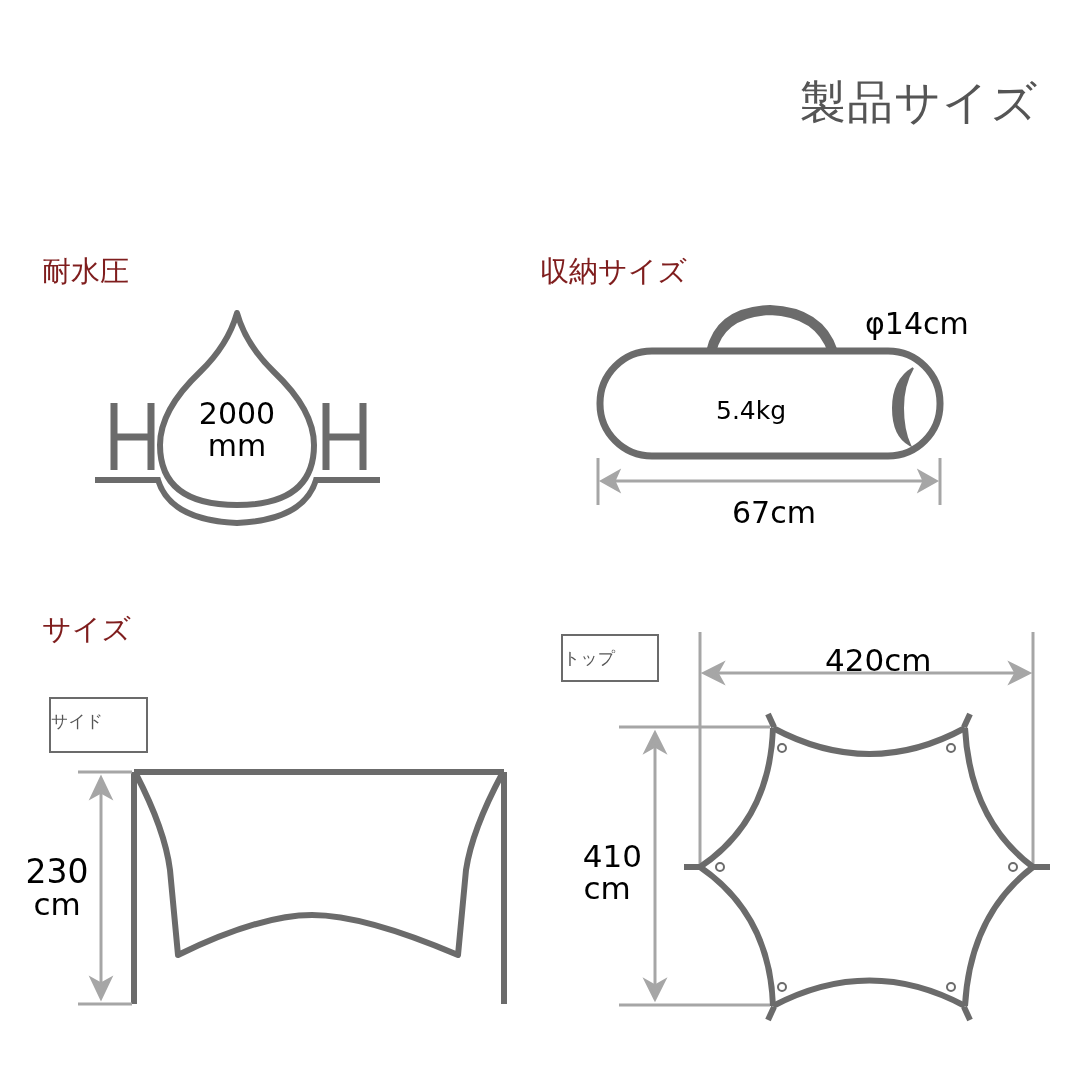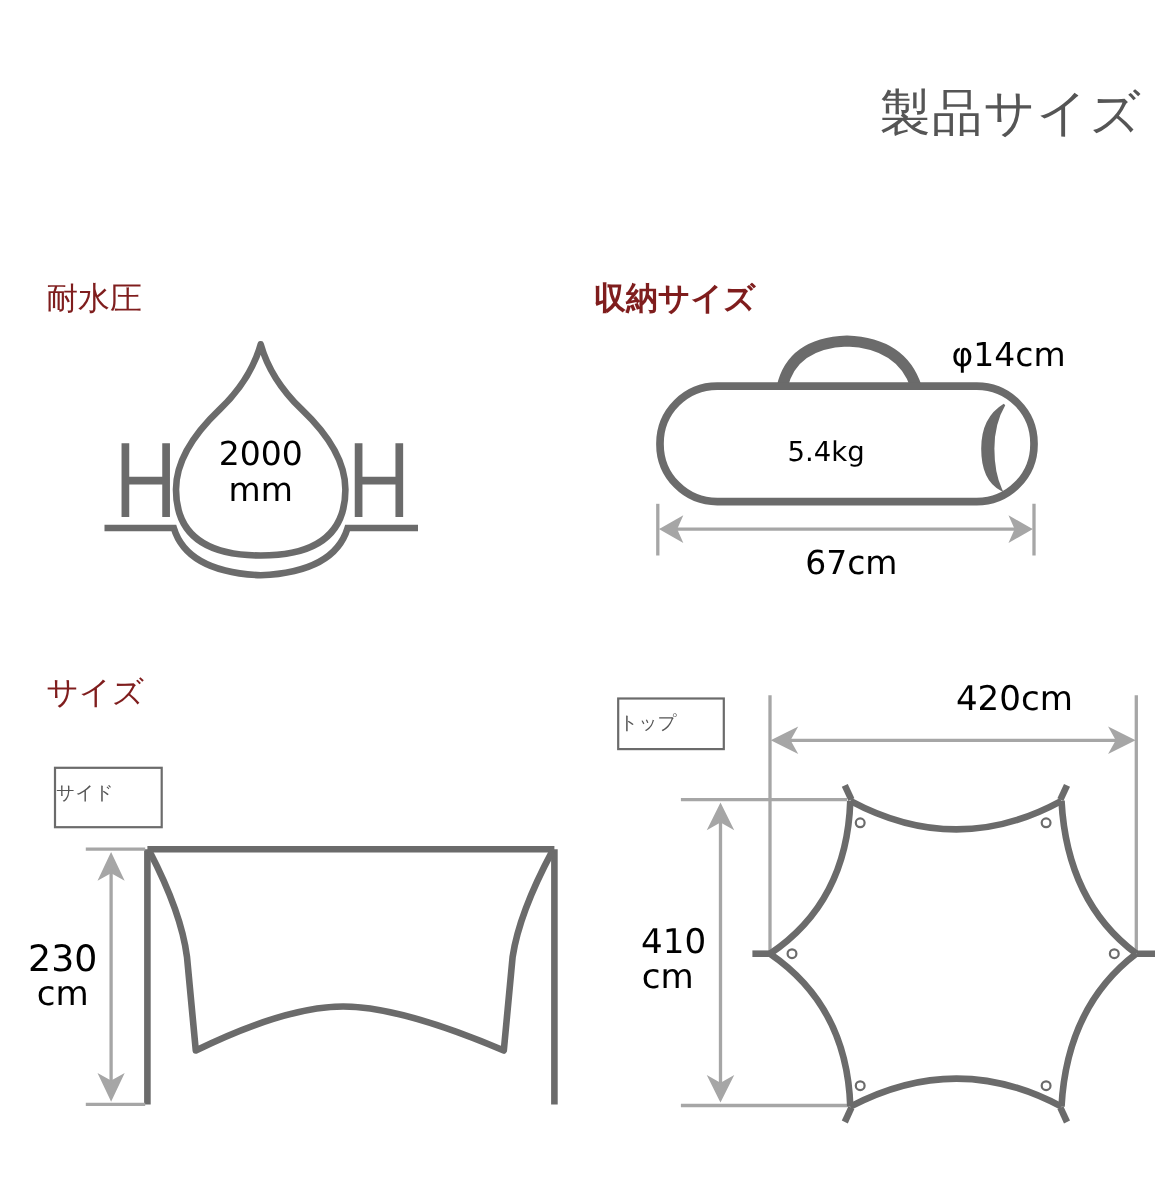--- a/index.html
+++ b/index.html
@@ -11,21 +11,21 @@
   .box-label { border: 2px solid #6b6b6b; font-size: 17px; color: #555; text-align: left; box-sizing: border-box; }
   .meas { color: #000000; font-family: "DejaVu Sans", sans-serif; }
   svg { position: absolute; left: 0; top: 0; }
 </style>
 </head>
 <body>
 
 <div class="abs title">製品サイズ</div>
 
 <div class="abs sec" style="left:42px; top:252px;">耐水圧</div>
-<div class="abs sec" style="left:540px; top:252px;font-weight:bold;">収納サイズ</div>
+<div class="abs sec" style="left:540px; top:252px;">収納サイズ</div>
 <div class="abs sec" style="left:42px; top:610px;">サイズ</div>
 
 <svg width="1065" height="1077" viewBox="0 0 1065 1077">
 
   <g fill="none" stroke="#6b6b6b" stroke-width="6">
 
     <path d="M237 313 Q 228 345 200 372 Q 160 410 160 445 Q 160 505 237 505 Q 314 505 314 445 Q 314 410 274 372 Q 246 345 237 313 Z" stroke-linejoin="round"></path>
 
     <path d="M95 480 L 158 480 Q 170 520 237 523 Q 304 520 316 480 L 380 480"></path>
   </g>
@@ -109,15 +109,15 @@
 
 <div class="abs meas" style="left:716px; top:368px; font-size:25px;margin-top:28px;">5.4kg</div>
 <div class="abs meas" style="left:865px; top:306px; font-size:30px;">φ14cm</div>
 <div class="abs meas" style="left:732px; top:495px; font-size:30px;">67cm</div>
 
 <div class="abs box-label" style="left:49px; top:697px; width:99px; height:56px; line-height:44px;">サイド</div>
 <div class="abs meas" style="left:22px; top:856px; font-size:33px; line-height:32px; width:70px; text-align:center;">230</div>
 <div class="abs meas" style="left:22px; top:888px; font-size:31px; line-height:32px; width:70px; text-align:center;">cm</div>
 
 <div class="abs box-label" style="left:561px; top:634px; width:98px; height:48px; line-height:44px;">トップ</div>
-<div class="abs meas" style="left:825px; top:617px; font-size:31px;margin-left:44px;">420cm</div>
+<div class="abs meas" style="left:825px; top:642px; font-size:31px;">420cm</div>
 <div class="abs meas" style="left:572px; top:840px; font-size:31px; line-height:32px; width:70px; text-align:right;">410</div>
 <div class="abs meas" style="left:572px; top:872px; font-size:31px; line-height:32px; width:70px; text-align:center;">cm</div>
 
 </body></html>

